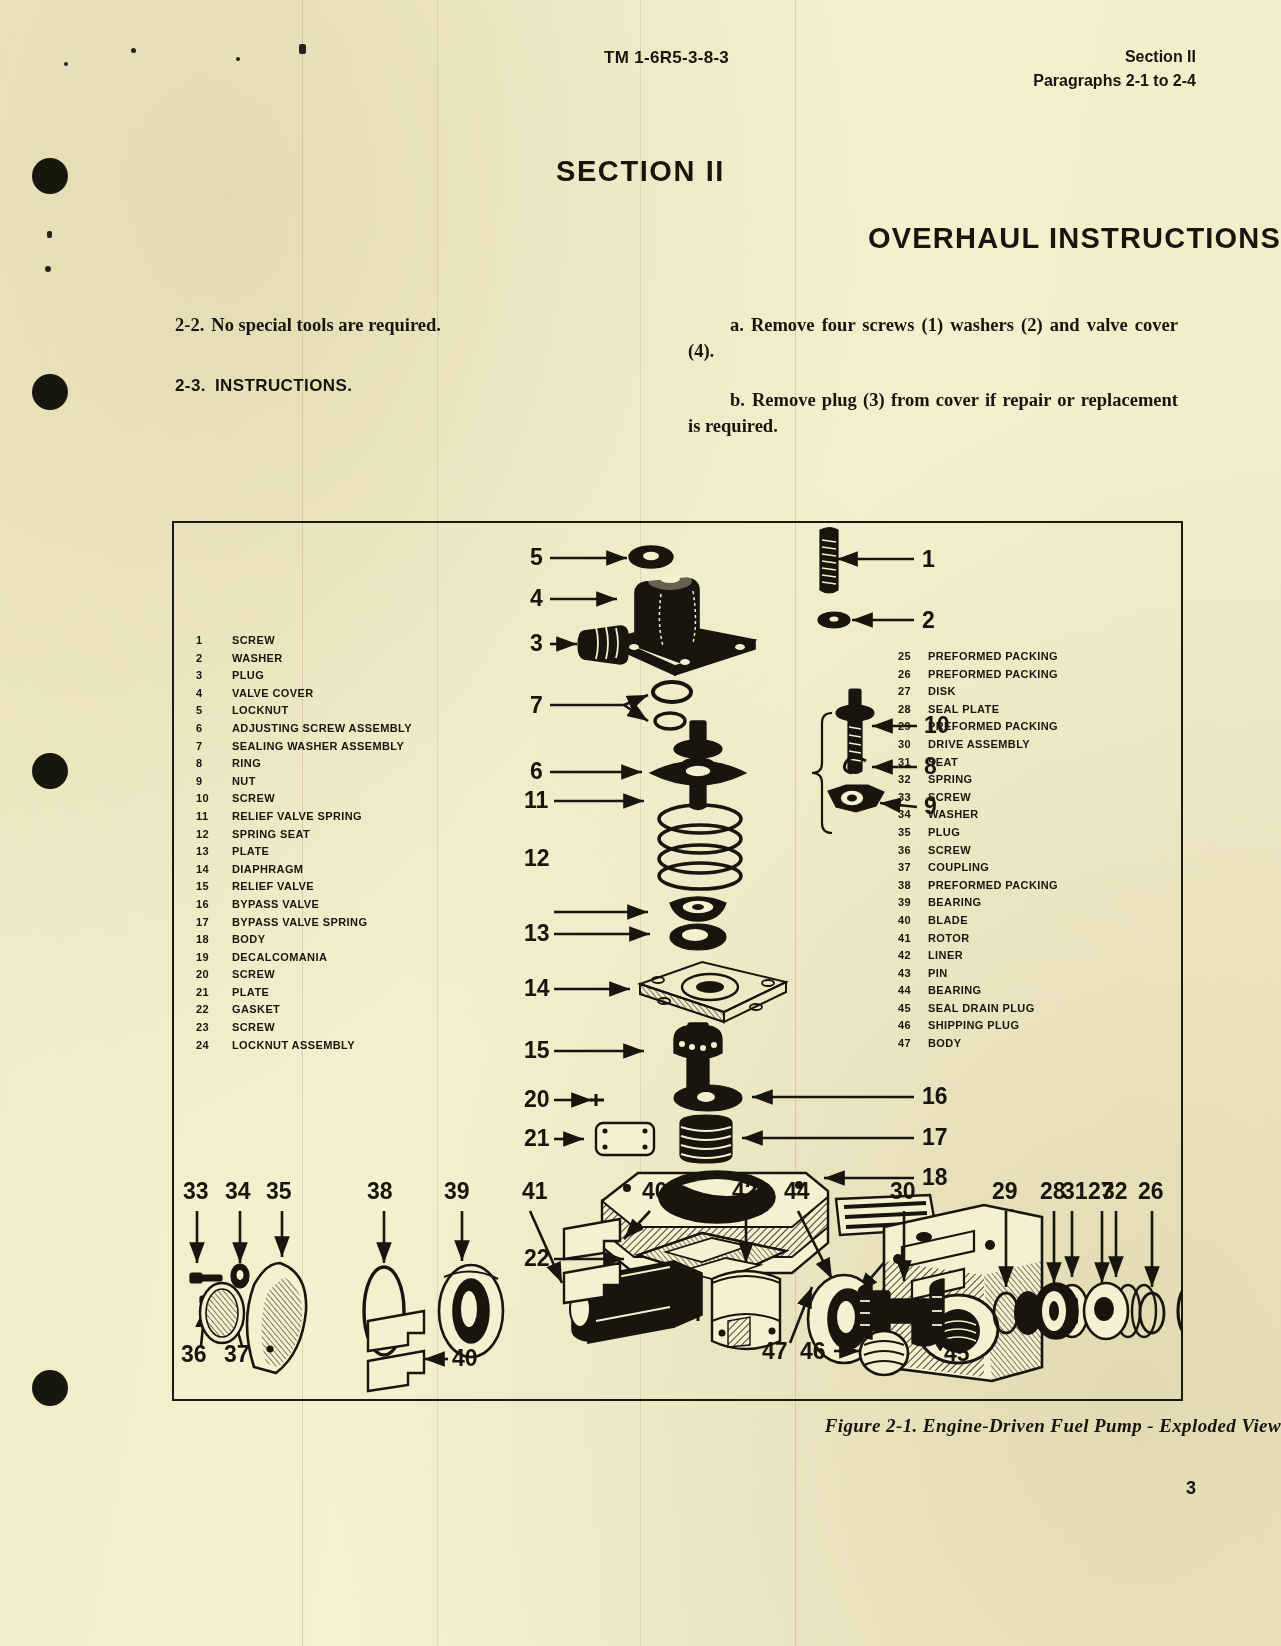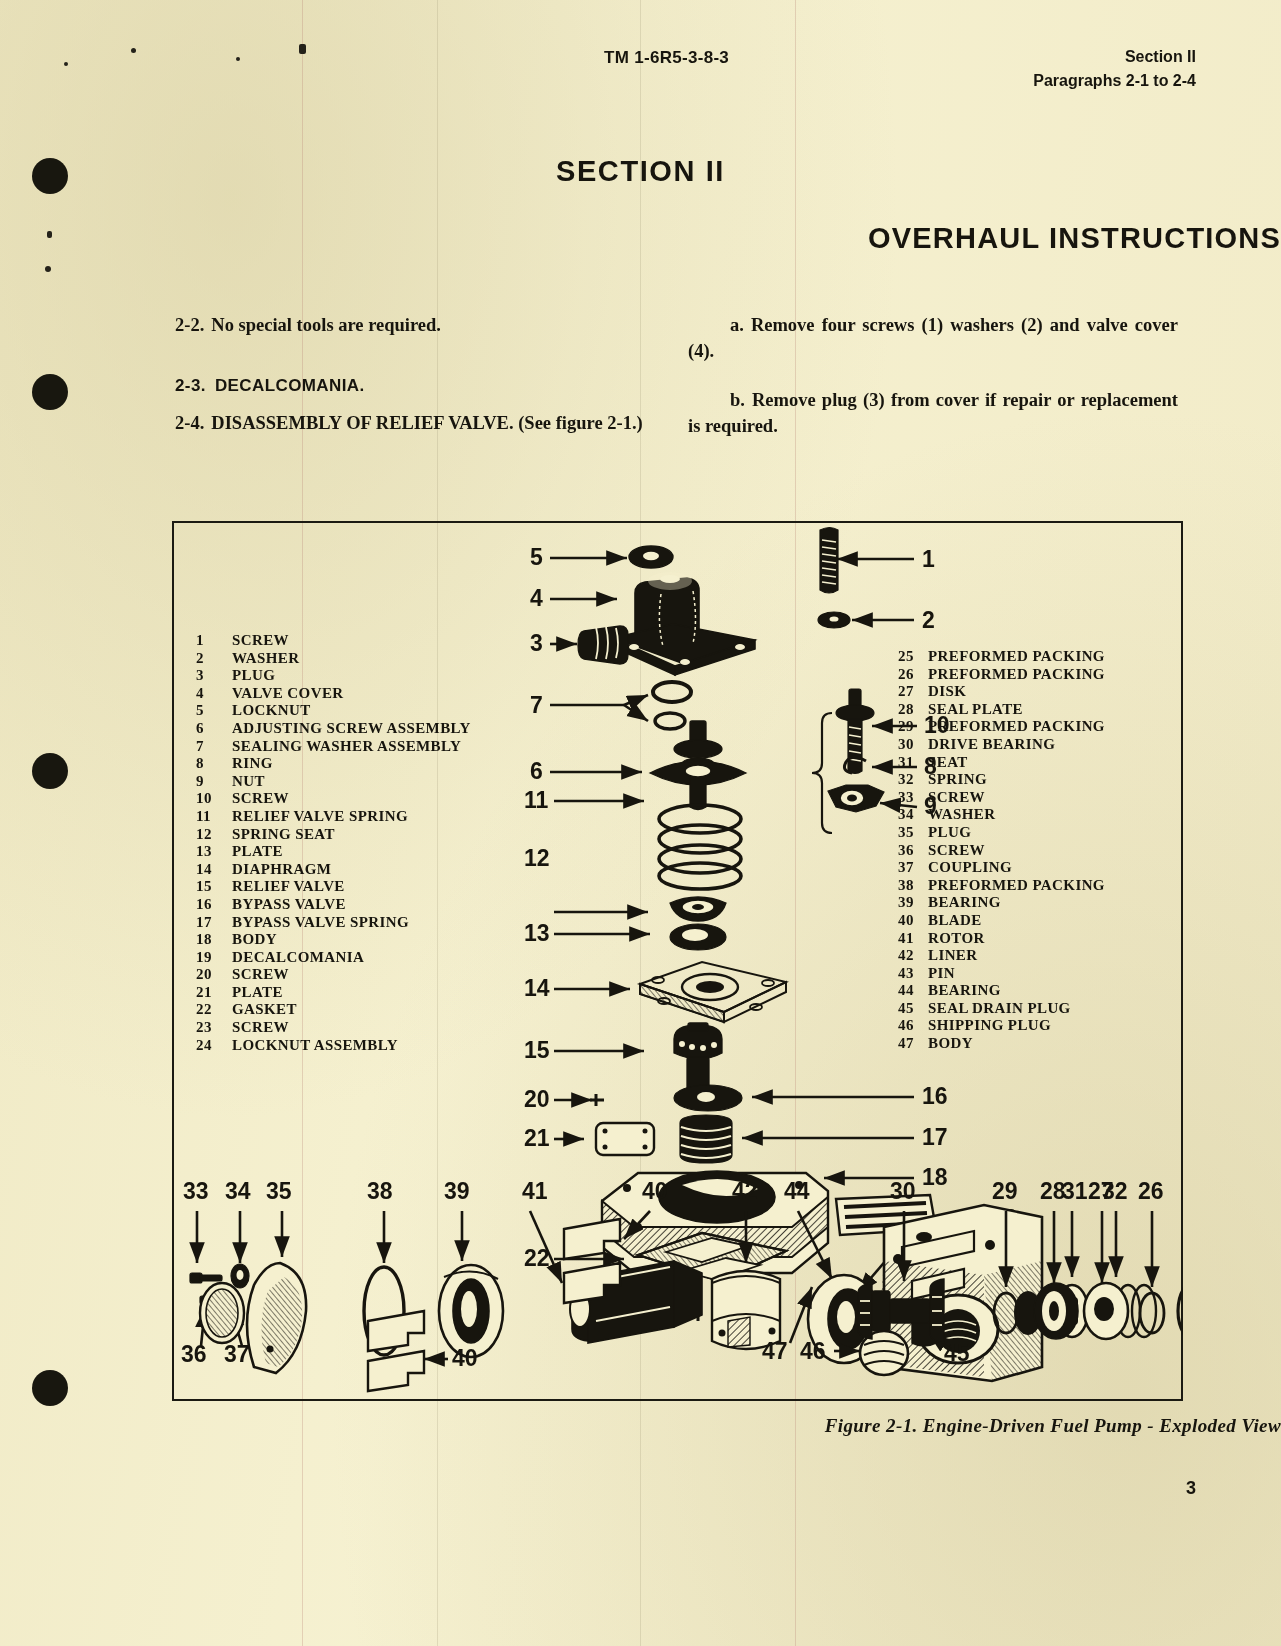--- a/index.html
+++ b/index.html
@@ -154,23 +154,23 @@
     right: 85px;
     top: 1478px;
     font-family: "Liberation Sans", sans-serif;
     font-weight: bold;
     font-size: 18px;
   }
 
   
   .parts {
     position: absolute;
-    font-family: Liberation Serif, serif;
-    font-weight: bold;
-    font-size: 15px;
+    font-family: Liberation Sans, sans-serif;
+    font-weight: bold;
+    font-size: 11px;
     line-height: 17.6px;
     letter-spacing: 0.4px;
     white-space: nowrap;
   }
   .parts-left { left: 196px; top: 632px; }
   .parts-right { left: 898px; top: 648px; }
   .parts .row { display: block; }
   .parts .idx {
     display: inline-block;
     width: 30px;
@@ -220,24 +220,21 @@
 
   <div class="sec-title">SECTION II</div>
   <div class="sec-sub">OVERHAUL  INSTRUCTIONS</div>
 
   <div class="col-left">
     <p class="para">
       <span class="num">2-2.</span><span>No special tools are required.</span>
     </p>
     <div class="gap-lg"></div>
     <p class="para-head">
-      <span class="num">2-3.</span><span>DECALCOMANIA.</span>
-    </p>
-    <p class="para">
-      <span class="num">2-4.</span><span>DISASSEMBLY OF RELIEF VALVE. (See figure 2-1.)</span>
+      <span class="num">2-3.</span><span>INSTRUCTIONS.</span>
     </p>
   </div>
 
   <div class="col-right">
     <p class="para para-indent">
       <span class="num">a.</span><span>Remove four screws (1) washers (2) and valve cover (4).</span>
     </p>
     <p class="para para-indent">
       <span class="num">b.</span><span>Remove plug (3) from cover if repair or replacement is required.</span>
     </p>
@@ -271,21 +268,21 @@
     <span class="row"><span class="idx">23</span><span>SCREW</span></span>
     <span class="row"><span class="idx">24</span><span>LOCKNUT ASSEMBLY</span></span>
   </div>
 
   <div class="parts parts-right">
     <span class="row"><span class="idx">25</span><span>PREFORMED PACKING</span></span>
     <span class="row"><span class="idx">26</span><span>PREFORMED PACKING</span></span>
     <span class="row"><span class="idx">27</span><span>DISK</span></span>
     <span class="row"><span class="idx">28</span><span>SEAL PLATE</span></span>
     <span class="row"><span class="idx">29</span><span>PREFORMED PACKING</span></span>
-    <span class="row"><span class="idx">30</span><span>DRIVE BEARING</span></span>
+    <span class="row"><span class="idx">30</span><span>DRIVE ASSEMBLY</span></span>
     <span class="row"><span class="idx">31</span><span>SEAT</span></span>
     <span class="row"><span class="idx">32</span><span>SPRING</span></span>
     <span class="row"><span class="idx">33</span><span>SCREW</span></span>
     <span class="row"><span class="idx">34</span><span>WASHER</span></span>
     <span class="row"><span class="idx">35</span><span>PLUG</span></span>
     <span class="row"><span class="idx">36</span><span>SCREW</span></span>
     <span class="row"><span class="idx">37</span><span>COUPLING</span></span>
     <span class="row"><span class="idx">38</span><span>PREFORMED PACKING</span></span>
     <span class="row"><span class="idx">39</span><span>BEARING</span></span>
     <span class="row"><span class="idx">40</span><span>BLADE</span></span>

